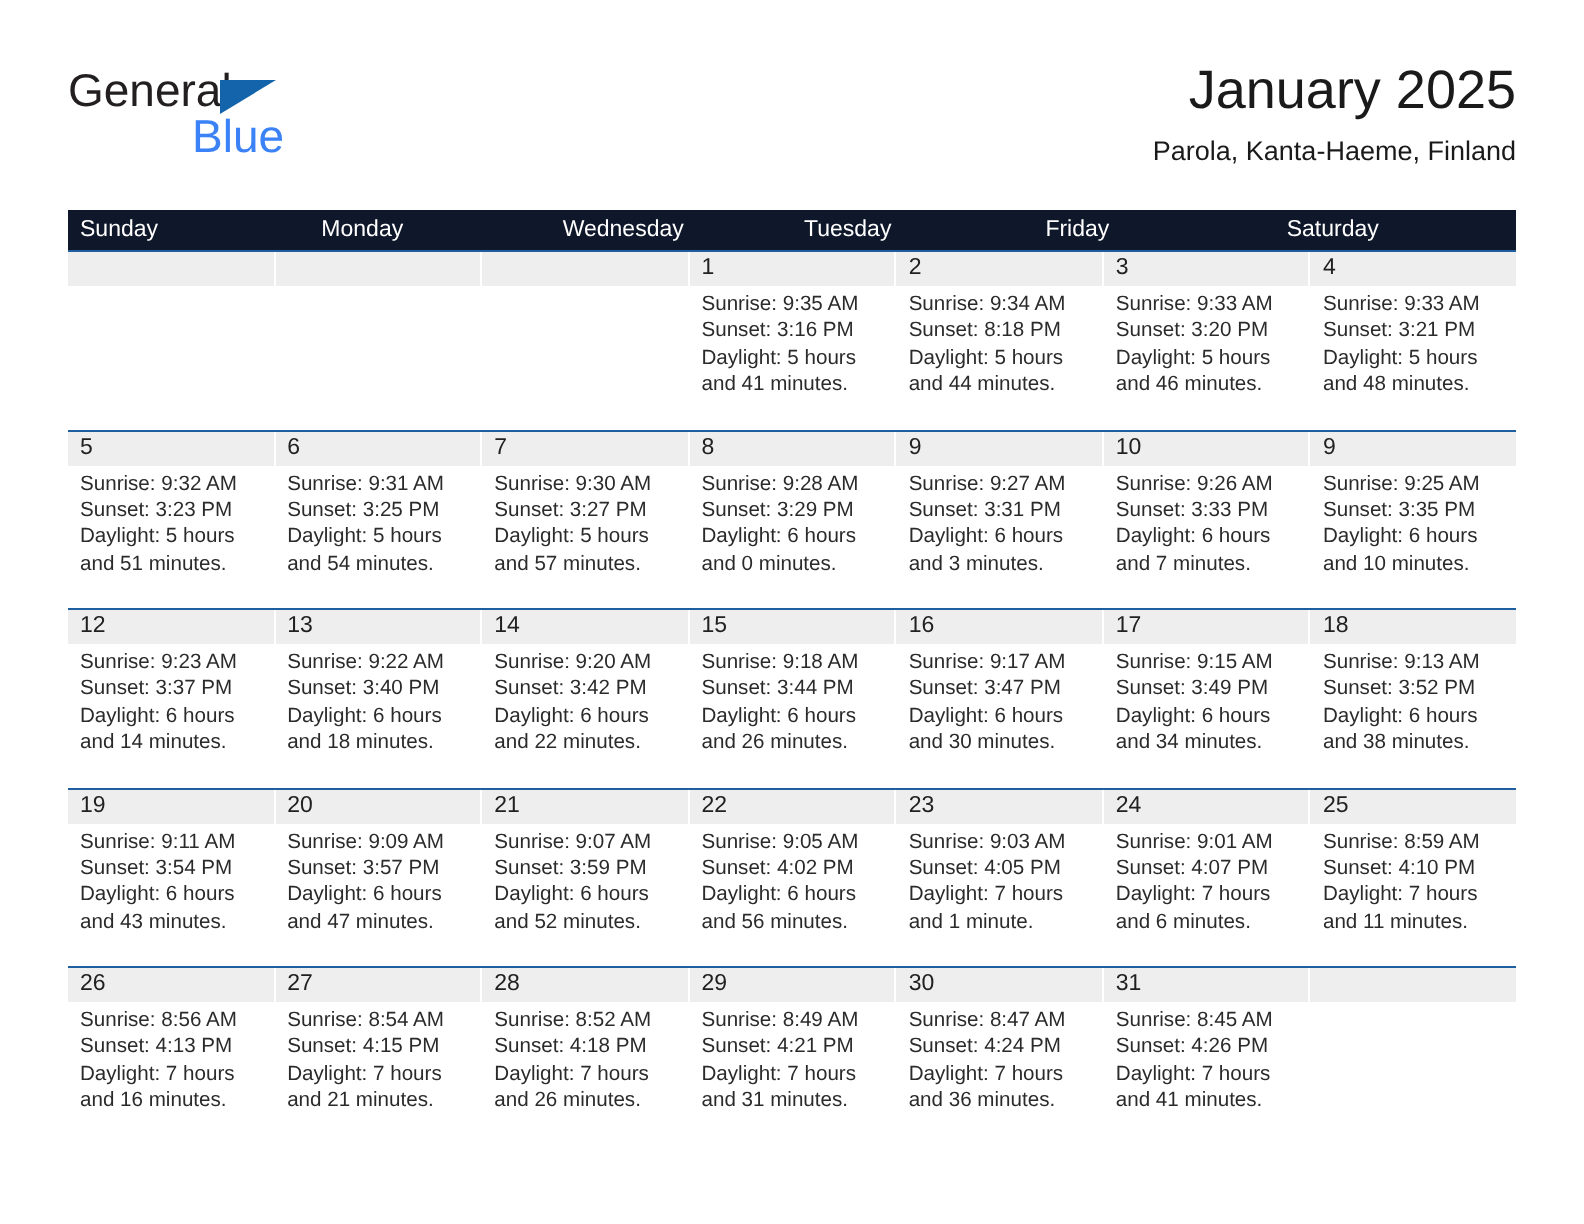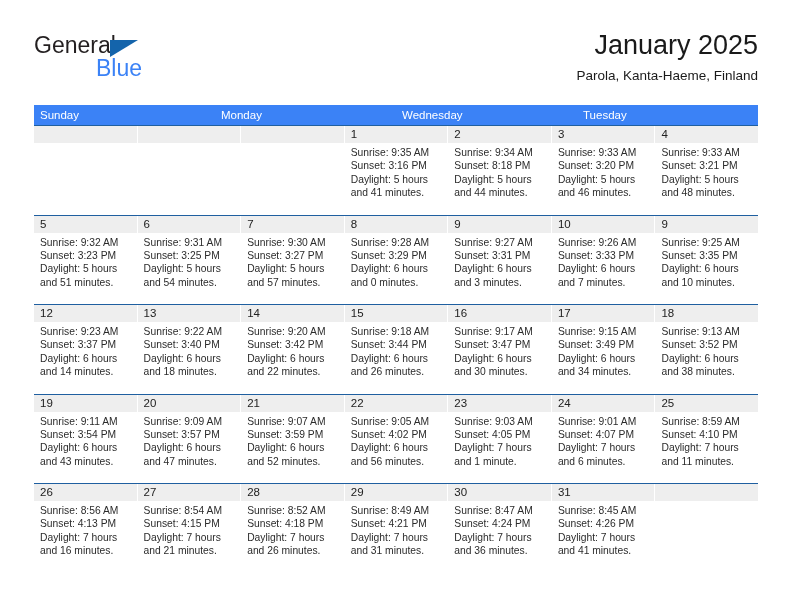--- a/index.html
+++ b/index.html
@@ -86,21 +86,21 @@
   
   .calendar {
     position: absolute;
     left: 34px;
     top: 105px;
     width: 724px;
   }
   .weekdays {
     display: flex;
     width: 100%;
-    background: #3b82f6;
+    background: #0f172a;
     height: 20px;
   }
   .weekday {
     flex: 1 1 0;
     color: #ffffff;
     font-size: 11.5px;
     line-height: 20px;
     padding-left: 6px;
     box-sizing: border-box;
     white-space: nowrap;
@@ -161,20 +161,22 @@
 
   </div>
 
   <div class="calendar">
 
     <div class="weekdays">
       <div class="weekday">Sunday</div>
       <div class="weekday">Monday</div>
       <div class="weekday">Wednesday</div>
       <div class="weekday">Tuesday</div>
+      <div class="weekday">Friday</div>
+      <div class="weekday">Saturday</div>
     </div>
 
     <div class="week">
       <div class="day empty">
         <div class="day-num-band"></div>
 
       </div>
       <div class="day empty">
         <div class="day-num-band"></div>
 

